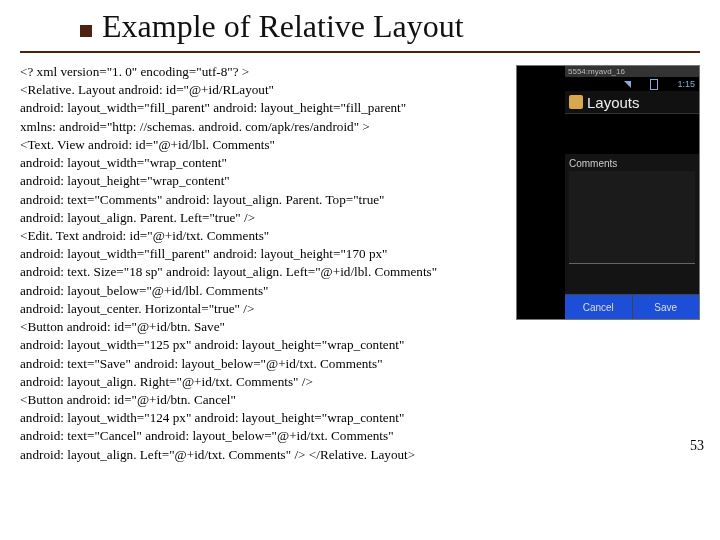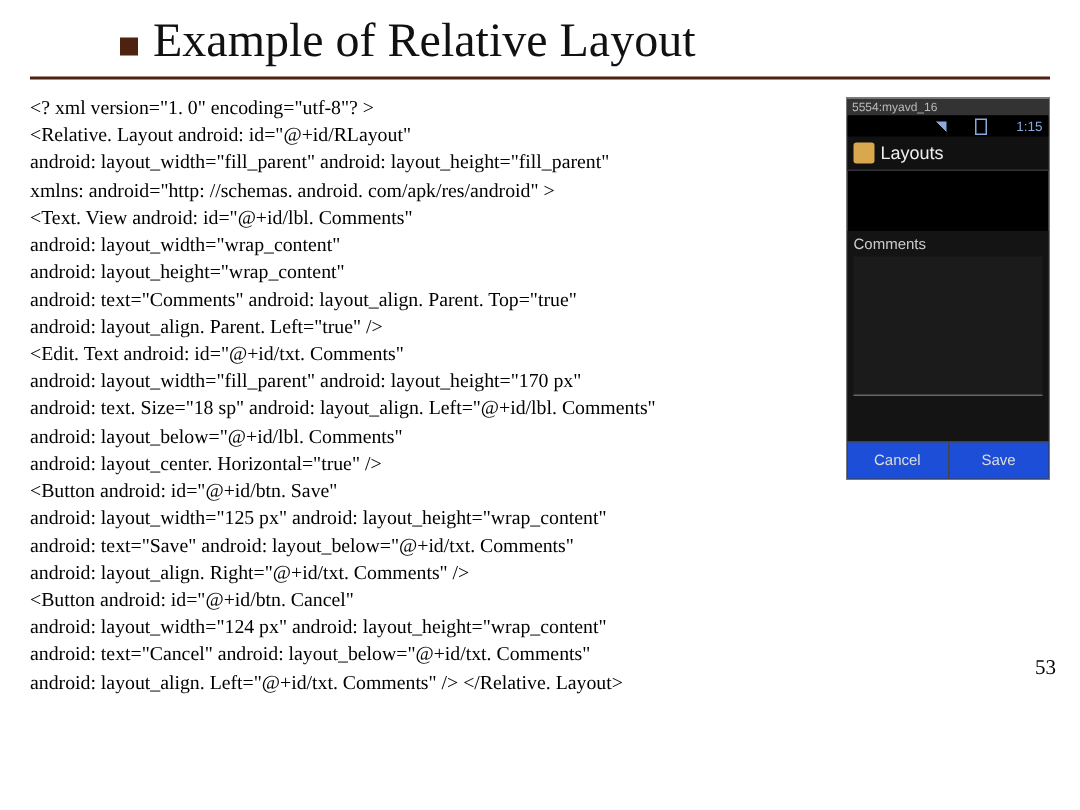--- a/index.html
+++ b/index.html
@@ -54,20 +54,21 @@
     flex: 1;
     padding-right: 6px;
   }
   .phone {
     width: 134px;
     border: 1px solid #777;
     background: #000;
     margin-top: 2px;
     font-family: sans-serif;
     position: relative;
+    padding-left: 48px;
   }
   .phone-top {
     font-size: 8px;
     color: #bbb;
     background: #333;
     padding: 1px 3px;
     display: flex;
     justify-content: space-between;
   }
   .statusbar {
@@ -101,21 +102,21 @@
     gap: 4px;
     border-bottom: 1px solid #333;
   }
   .appicon {
     width: 14px; height: 14px;
     background: #d9a84e;
     border-radius: 2px;
   }
   .apptitle {
     color: #eee;
-    font-size: 12px;
+    font-size: 15px;
   }
   .body-area {
     background: #141414;
     height: 140px;
     padding: 4px;
     box-sizing: border-box;
     position: relative;
     margin-top: 40px;
   }
   .lbl {

